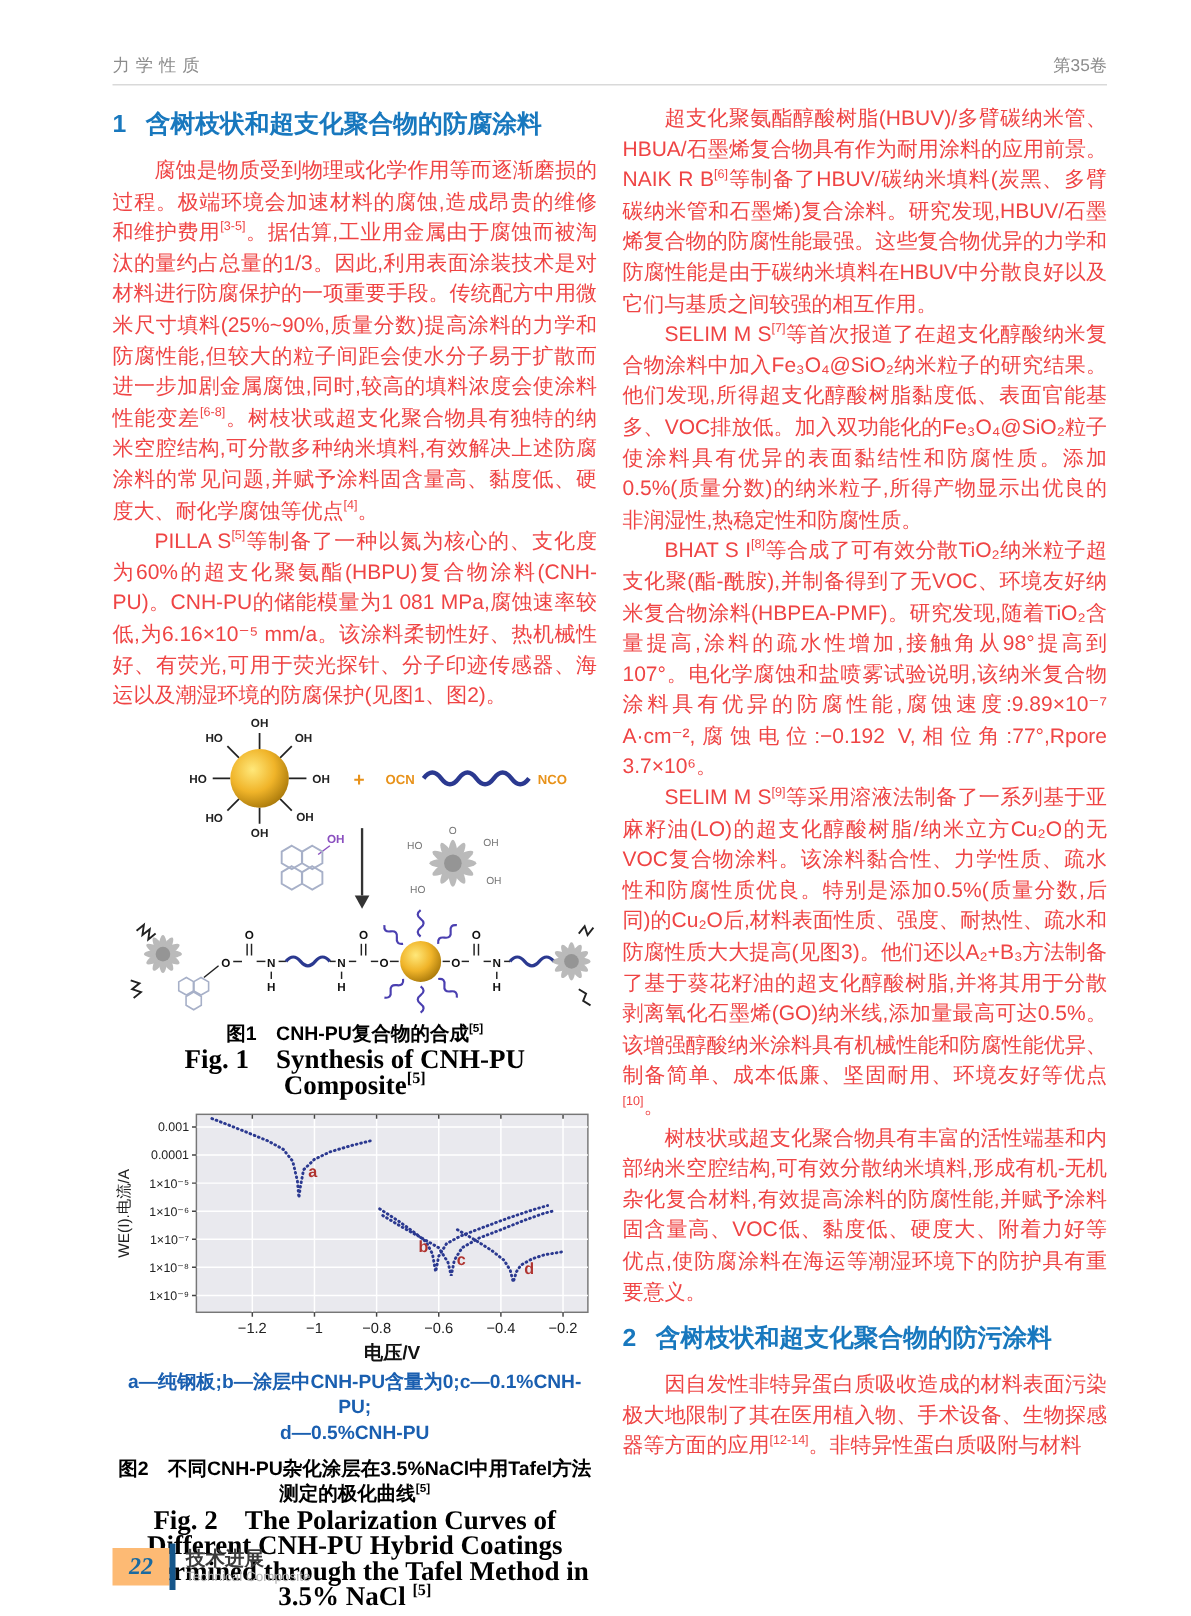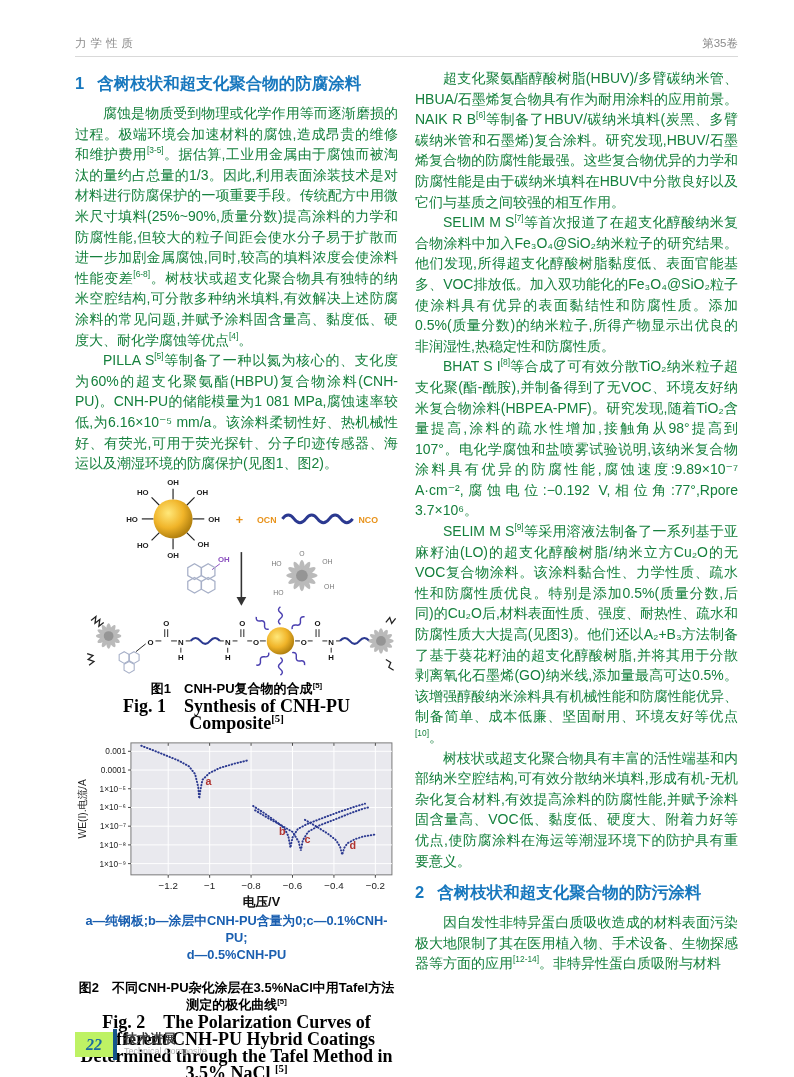--- a/index.html
+++ b/index.html
@@ -8,30 +8,30 @@
   
   .hdr{position:absolute;top:36px;left:75px;right:56px;display:flex;justify-content:space-between;
        align-items:flex-end;border-bottom:1px solid #d9d9d9;padding-bottom:5px;
        font-size:11.5px;color:#8b8b8b;}
   .hdr .journal{letter-spacing:4px;}
   
   .cols{position:absolute;top:68px;left:75px;right:56px;display:flex;gap:17px;}
   .col{width:323px;}
   h2.sec{color:#1878be;font-size:16.5px;font-weight:bold;margin:4px 0 9px 0;line-height:22px;}
   h2.sec .num{margin-right:13px;}
-  p.body{font-size:14px;line-height:20.6px;text-align:justify;text-indent:2em;margin:0;color:#15803d;}
+  p.body{font-size:14px;line-height:20.6px;text-align:justify;text-indent:2em;margin:0;color:#ef4444;}
   sup{font-size:60%;line-height:0;vertical-align:super;}
   figure{margin:0;padding:0;}
   .cap{text-align:center;font-weight:bold;font-size:13px;line-height:17px;margin:1px 0;color:#000;white-space:pre-wrap;}
   .cap-en{font-family:"Liberation Serif","DejaVu Serif",serif;font-size:18px;}
   .legend-blue{color:#1a5fb0;text-align:center;font-size:12.8px;line-height:17px;font-weight:bold;white-space:pre-wrap;}
   .fig-svg{display:block;width:100%;}
   
   .ftr{position:absolute;left:75px;bottom:17px;display:flex;align-items:center;}
-  .pg-box{background:#bef264;width:38px;height:25px;display:flex;align-items:center;justify-content:center;}
+  .pg-box{background:#fdba74;width:38px;height:25px;display:flex;align-items:center;justify-content:center;}
   .pg-num{color:#1a6aa0;font-style:italic;font-weight:bold;font-size:16px;
           font-family:"Liberation Serif","DejaVu Serif",serif;}
   .pg-bar{width:4px;height:31px;background:#15568a;}
   .f-labels{margin-left:7px;}
   .f-cn{font-size:13px;color:#3c3c3c;font-weight:bold;line-height:14px;}
   .f-en{font-size:9px;color:#b0b0b0;line-height:11px;}
 </style>
 </head>
 <body>
 
@@ -264,21 +264,21 @@
             <text x="208.51190476190476" y="98.94337787414366" font-size="11" font-weight="bold" fill="#b03430">b</text>
             <path d="M184.1 74.0 L196.9 81.7 L209.6 88.7 L222.3 96.0 L228.6 106.0 L230.8 115.1 L232.9 104.5 L238.2 96.0 L249.8 89.4 L264.7 83.7 L279.5 77.7 L294.3 72.4 L299.6 71.1" fill="none" stroke="#2b3990" stroke-width="2" stroke-dasharray="0.5 2.6" stroke-linecap="round"></path>
             <text x="234.57619047619048" y="107.84546550121568" font-size="11" font-weight="bold" fill="#b03430">c</text>
             <path d="M235.0 83.7 L247.7 91.1 L258.3 97.8 L266.8 104.5 L271.0 111.2 L273.1 119.4 L275.3 112.3 L278.4 107.8 L285.9 103.6 L294.3 100.8 L302.8 99.4 L307.0 98.7" fill="none" stroke="#2b3990" stroke-width="2" stroke-dasharray="0.5 2.6" stroke-linecap="round"></path>
             <text x="280.55952380952385" y="113.6098696735047" font-size="11" font-weight="bold" fill="#b03430">d</text>
             <text x="11" y="72.5" font-size="10.5" fill="#222" text-anchor="middle" transform="rotate(-90 11 72.5)">WE(I).电流/A</text>
             <text x="190.5" y="172" font-size="13" fill="#111" text-anchor="middle" font-weight="bold">电压/V</text>
           </svg>
         <div class="legend-blue">a—纯钢板;b—涂层中CNH-PU含量为0;c—0.1%CNH-PU;</div>
         <div class="legend-blue">d—0.5%CNH-PU</div>
-        <figcaption class="cap" style="margin-top:16px;"><span>图2　不同CNH-PU杂化涂层在3.5%NaCl中用Tafel方法测定的极化曲线</span><sup>[5]</sup></figcaption>
+        <figcaption class="cap" style="margin-top:7px;"><span>图2　不同CNH-PU杂化涂层在3.5%NaCl中用Tafel方法测定的极化曲线</span><sup>[5]</sup></figcaption>
         <figcaption class="cap cap-en"><span>Fig. 2　The Polarization Curves of Different CNH-PU Hybrid Coatings Determined through the Tafel Method in 3.5% NaCl </span><sup>[5]</sup></figcaption>
       </figure>
     </div>
 
     <div class="col">
       <p class="body"><span>超支化聚氨酯醇酸树脂(HBUV)/多臂碳纳米管、HBUA/石墨烯复合物具有作为耐用涂料的应用前景。NAIK R B</span><sup>[6]</sup><span>等制备了HBUV/碳纳米填料(炭黑、多臂碳纳米管和石墨烯)复合涂料。研究发现,HBUV/石墨烯复合物的防腐性能最强。这些复合物优异的力学和防腐性能是由于碳纳米填料在HBUV中分散良好以及它们与基质之间较强的相互作用。</span></p>
       <p class="body"><span>SELIM M S</span><sup>[7]</sup><span>等首次报道了在超支化醇酸纳米复合物涂料中加入Fe₃O₄@SiO₂纳米粒子的研究结果。他们发现,所得超支化醇酸树脂黏度低、表面官能基多、VOC排放低。加入双功能化的Fe₃O₄@SiO₂粒子使涂料具有优异的表面黏结性和防腐性质。添加0.5%(质量分数)的纳米粒子,所得产物显示出优良的非润湿性,热稳定性和防腐性质。</span></p>
       <p class="body"><span>BHAT S I</span><sup>[8]</sup><span>等合成了可有效分散TiO₂纳米粒子超支化聚(酯-酰胺),并制备得到了无VOC、环境友好纳米复合物涂料(HBPEA-PMF)。研究发现,随着TiO₂含量提高,涂料的疏水性增加,接触角从98°提高到107°。电化学腐蚀和盐喷雾试验说明,该纳米复合物涂料具有优异的防腐性能,腐蚀速度:9.89×10⁻⁷ A·cm⁻²,腐蚀电位:−0.192 V,相位角:77°,Rpore 3.7×10⁶。</span></p>
       <p class="body"><span>SELIM M S</span><sup>[9]</sup><span>等采用溶液法制备了一系列基于亚麻籽油(LO)的超支化醇酸树脂/纳米立方Cu₂O的无VOC复合物涂料。该涂料黏合性、力学性质、疏水性和防腐性质优良。特别是添加0.5%(质量分数,后同)的Cu₂O后,材料表面性质、强度、耐热性、疏水和防腐性质大大提高(见图3)。他们还以A₂+B₃方法制备了基于葵花籽油的超支化醇酸树脂,并将其用于分散剥离氧化石墨烯(GO)纳米线,添加量最高可达0.5%。该增强醇酸纳米涂料具有机械性能和防腐性能优异、制备简单、成本低廉、坚固耐用、环境友好等优点</span><sup>[10]</sup><span>。</span></p>
       <p class="body"><span>树枝状或超支化聚合物具有丰富的活性端基和内部纳米空腔结构,可有效分散纳米填料,形成有机-无机杂化复合材料,有效提高涂料的防腐性能,并赋予涂料固含量高、VOC低、黏度低、硬度大、附着力好等优点,使防腐涂料在海运等潮湿环境下的防护具有重要意义。</span></p>

